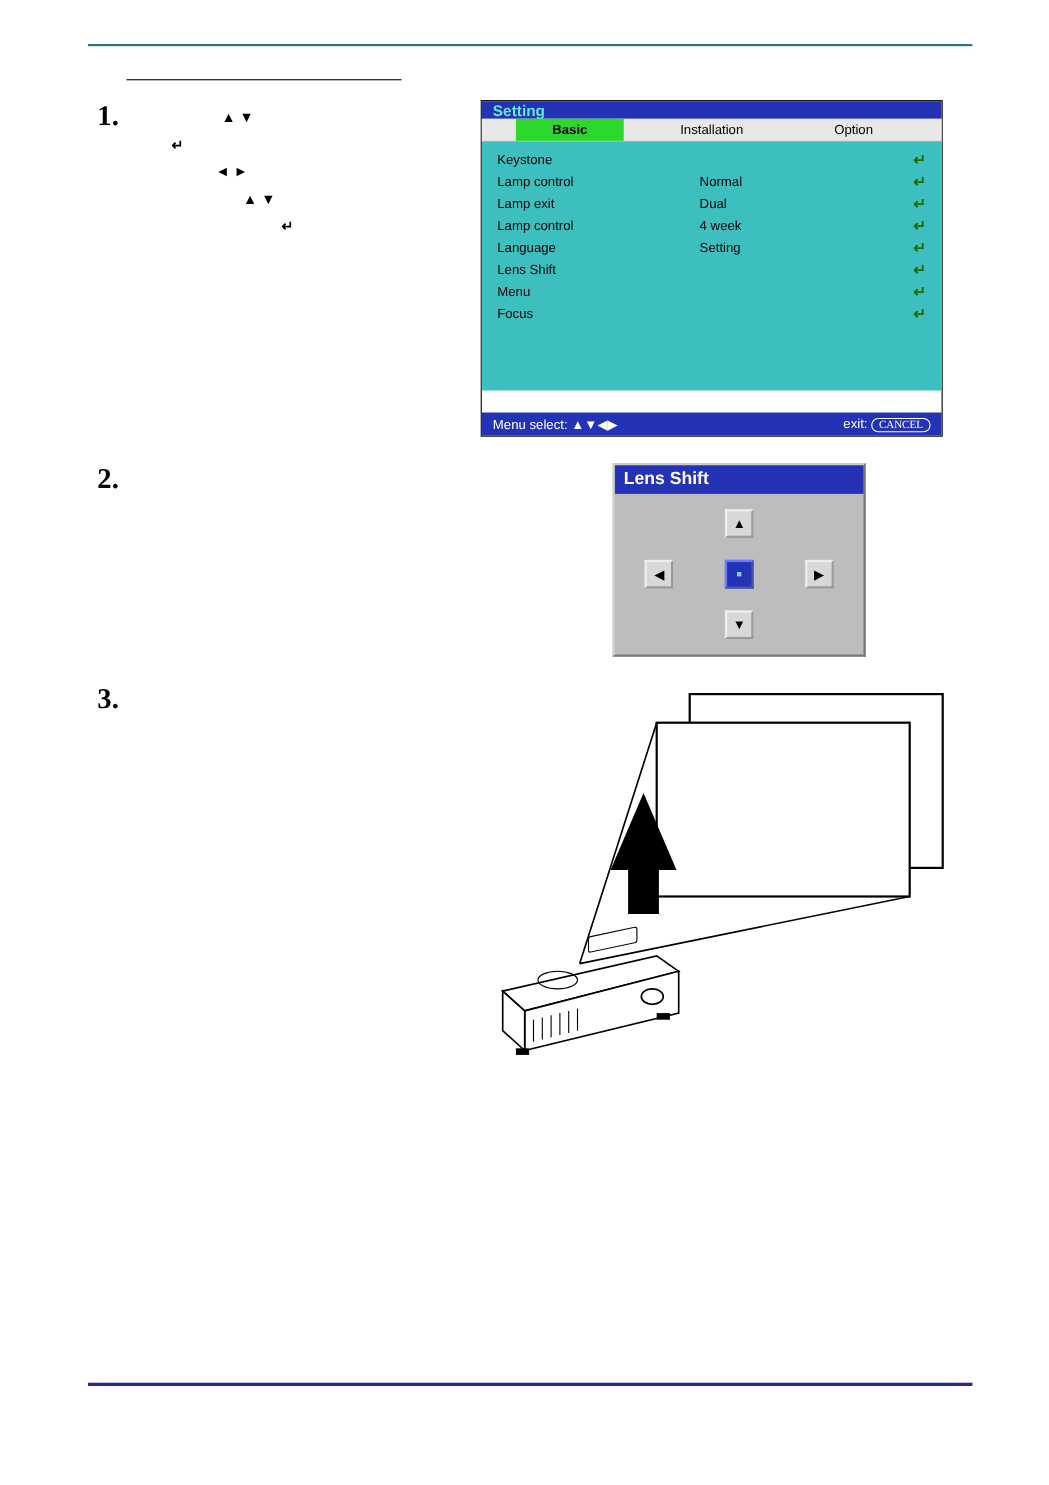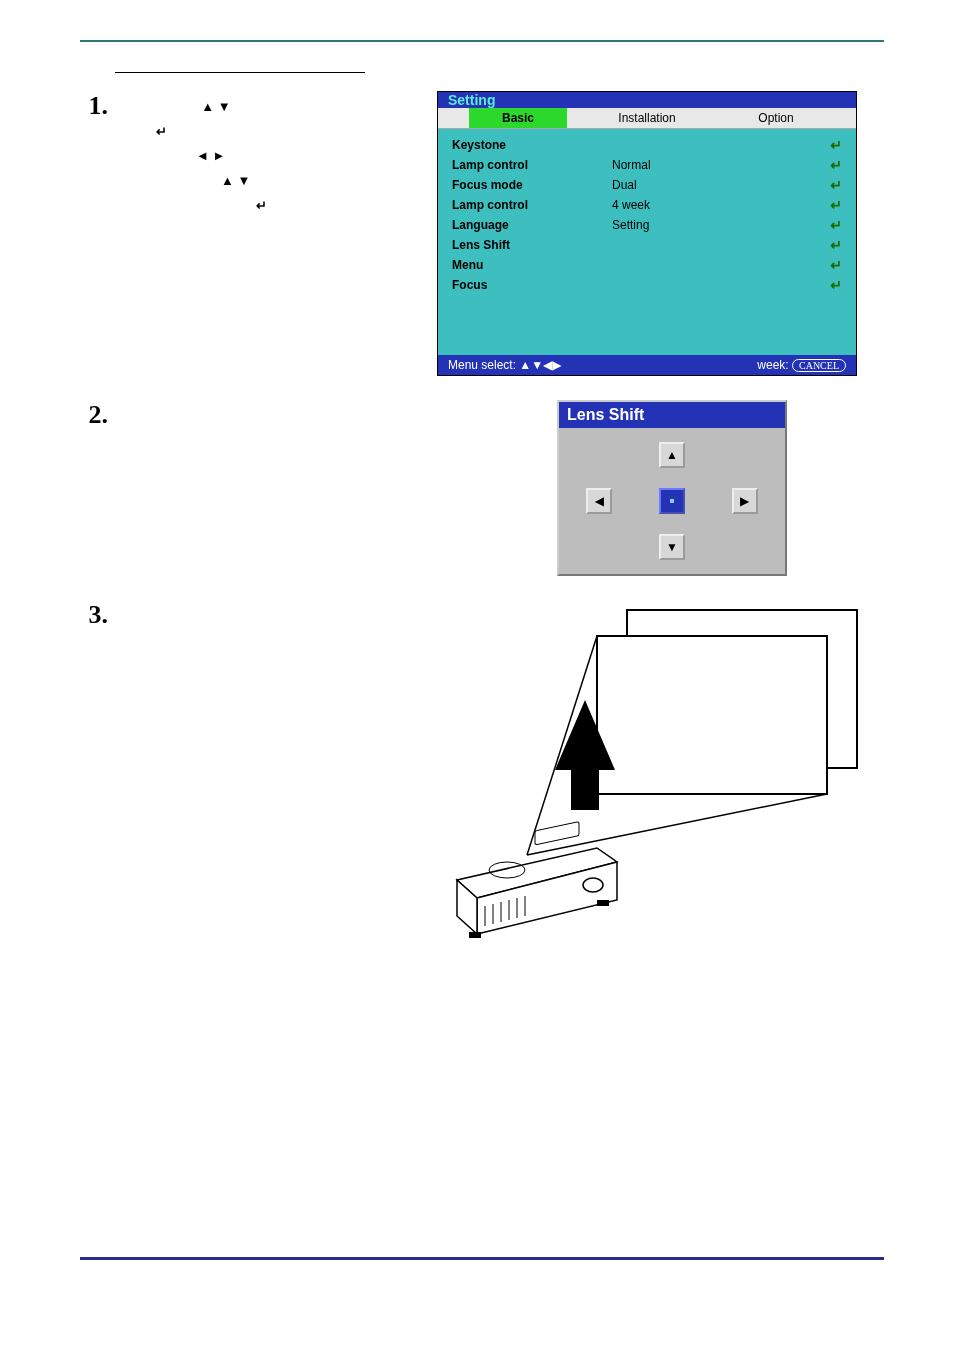--- a/index.html
+++ b/index.html
@@ -85,31 +85,32 @@
     background: #3dbfbf;
     padding: 6px 0 60px 0;
   }
   .menu-item {
     display: flex;
     align-items: center;
     padding: 2px 14px;
     font-size: 12px;
     color: #000;
   }
-  .mi-label { width: 160px; font-weight: bold; }
-  .mi-val { flex:1; }
+  .mi-label { width: 160px; }
+  .mi-val { flex:1;margin-left:24px; }
   .mi-enter { color: #1e6b00; font-weight: bold; font-size:14px;}
   .menu-footer {
     background: #2433b5;
     color: #fff;
     display: flex;
     justify-content: space-between;
     align-items: center;
     padding: 3px 10px;
     font-size: 12px;
+    margin-top: 20px;
   }
   .cancel-pill {
     border: 1px solid #fff;
     border-radius: 10px;
     padding: 0 6px;
     font-size: 10px;
     display:inline-block;
     font-family:Liberation Serif, serif;
   }
   
@@ -212,21 +213,21 @@
               <span class="mi-label">Keystone</span>
               <span class="mi-val"></span>
               <span class="mi-enter">↵</span>
             </div>
           <div class="menu-item">
               <span class="mi-label">Lamp control</span>
               <span class="mi-val">Normal</span>
               <span class="mi-enter">↵</span>
             </div>
           <div class="menu-item">
-              <span class="mi-label">Focus mode</span>
+              <span class="mi-label">Lamp exit</span>
               <span class="mi-val">Dual</span>
               <span class="mi-enter">↵</span>
             </div>
           <div class="menu-item">
               <span class="mi-label">Lamp control</span>
               <span class="mi-val">4 week</span>
               <span class="mi-enter">↵</span>
             </div>
           <div class="menu-item">
               <span class="mi-label">Language</span>
@@ -245,21 +246,21 @@
             </div>
           <div class="menu-item">
               <span class="mi-label">Focus</span>
               <span class="mi-val"></span>
               <span class="mi-enter">↵</span>
             </div>
         </div>
         <div class="menu-footer">
           <span>Menu select: ▲▼◀▶</span>
           <span>
-            <span>week:</span>
+            <span>exit:</span>
             <span class="cancel-pill">CANCEL</span>
           </span>
         </div>
       </div>
     </div>
   </div>
 
   <div class="content-row">
     <div class="left-col">
       <div class="step-row">

